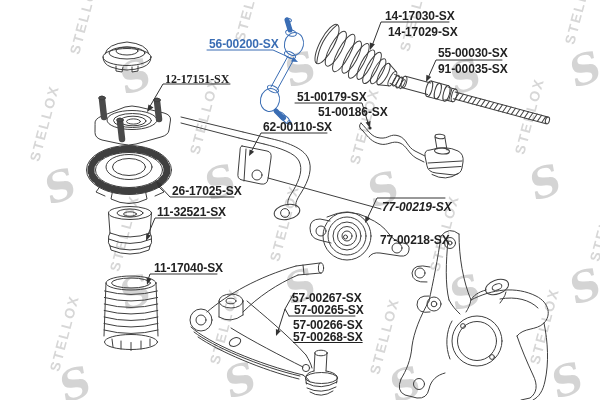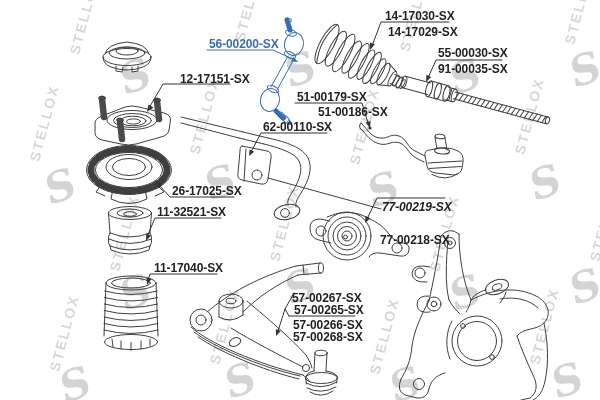--- a/index.html
+++ b/index.html
@@ -293,30 +293,30 @@
       <path d="M445 198 L377 198 L367 219"></path>
       <polygon points="365,223 365.4,216 370.2,218.4" fill="#333" stroke="none"></polygon>
 
       <path d="M289 316 L355 316"></path>
       <path d="M294 293 L285 309 M289 316 L285 309 L278 331"></path>
       <polygon points="276,336 275.9,329 280.8,331" fill="#333" stroke="none"></polygon>
     </g>
   </svg>
 
   <div class="lbl blue" style="left:209px;top:37px;">56-00200-SX</div>
-  <div class="lbl" style="left:180px;top:72px;">12-17151-SX</div>
+  <div class="lbl" style="left:165px;top:72px;font-family:Liberation Serif, serif;">12-17151-SX</div>
   <div class="lbl" style="left:385px;top:9px;">14-17030-SX</div>
   <div class="lbl" style="left:388px;top:25px;">14-17029-SX</div>
   <div class="lbl" style="left:438px;top:46px;">55-00030-SX</div>
   <div class="lbl" style="left:438px;top:62px;">91-00035-SX</div>
   <div class="lbl" style="left:297px;top:90px;text-align:right;">51-00179-SX</div>
   <div class="lbl" style="left:299px;top:105px;margin-left:19px;">51-00186-SX</div>
   <div class="lbl" style="left:263px;top:120px;">62-00110-SX</div>
   <div class="lbl" style="left:172px;top:184px;">26-17025-SX</div>
   <div class="lbl" style="left:157px;top:205px;">11-32521-SX</div>
   <div class="lbl" style="left:154px;top:261px;">11-17040-SX</div>
   <div class="lbl" style="left:380px;top:185px;margin-top:48px;">77-00218-SX</div>
   <div class="lbl" style="left:382px;top:200px;font-style:italic;">77-00219-SX</div>
   <div class="lbl" style="left:292px;top:291px;text-align:right;">57-00267-SX</div>
   <div class="lbl" style="left:294px;top:303px;text-align:right;">57-00265-SX</div>
   <div class="lbl" style="left:293px;top:318px;">57-00266-SX</div>
-  <div class="lbl" style="left:293px;top:330px;">57-00268-SX</div>
+  <div class="lbl" style="left:293px;top:330px;text-decoration:underline;">57-00268-SX</div>
 </div>
 
 </body></html>

